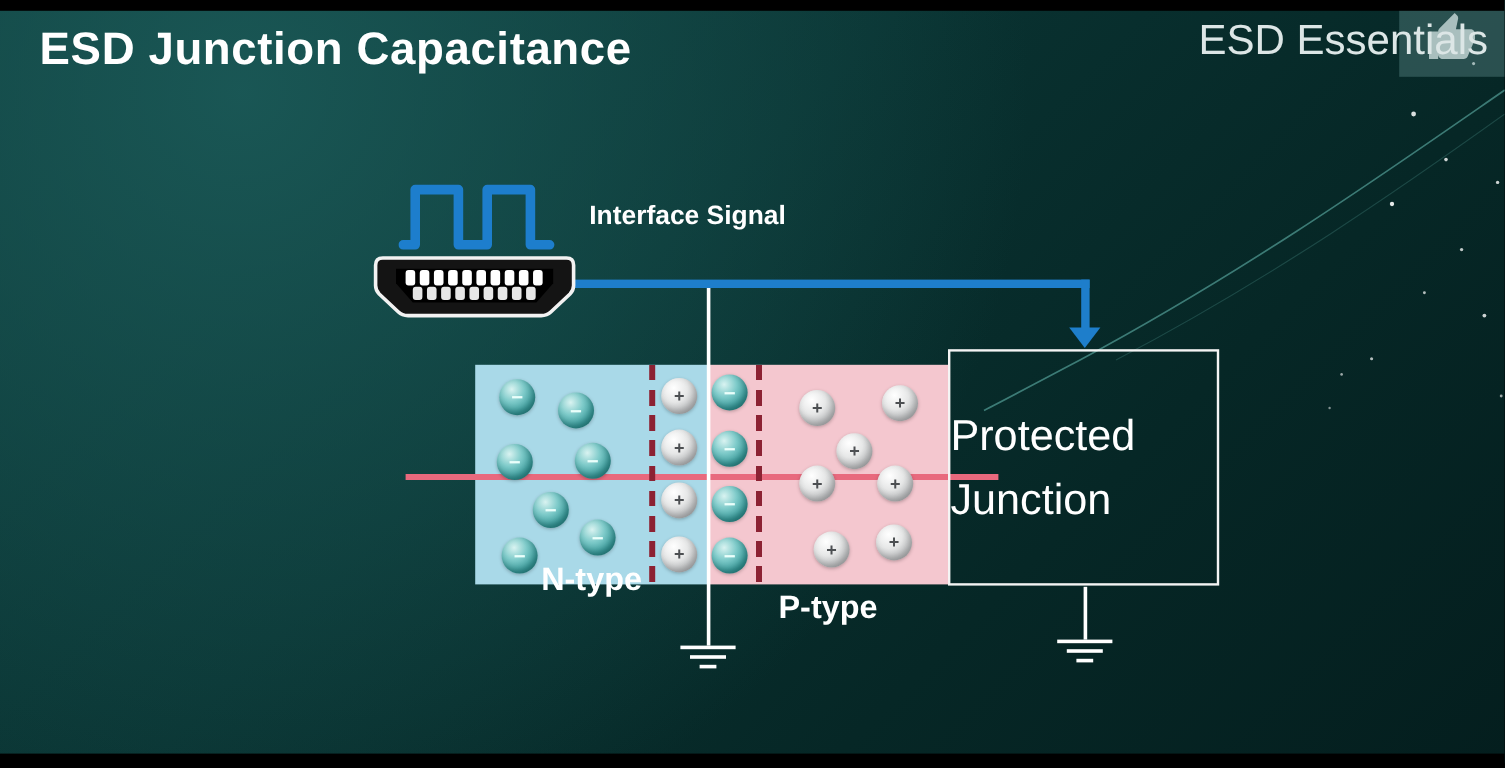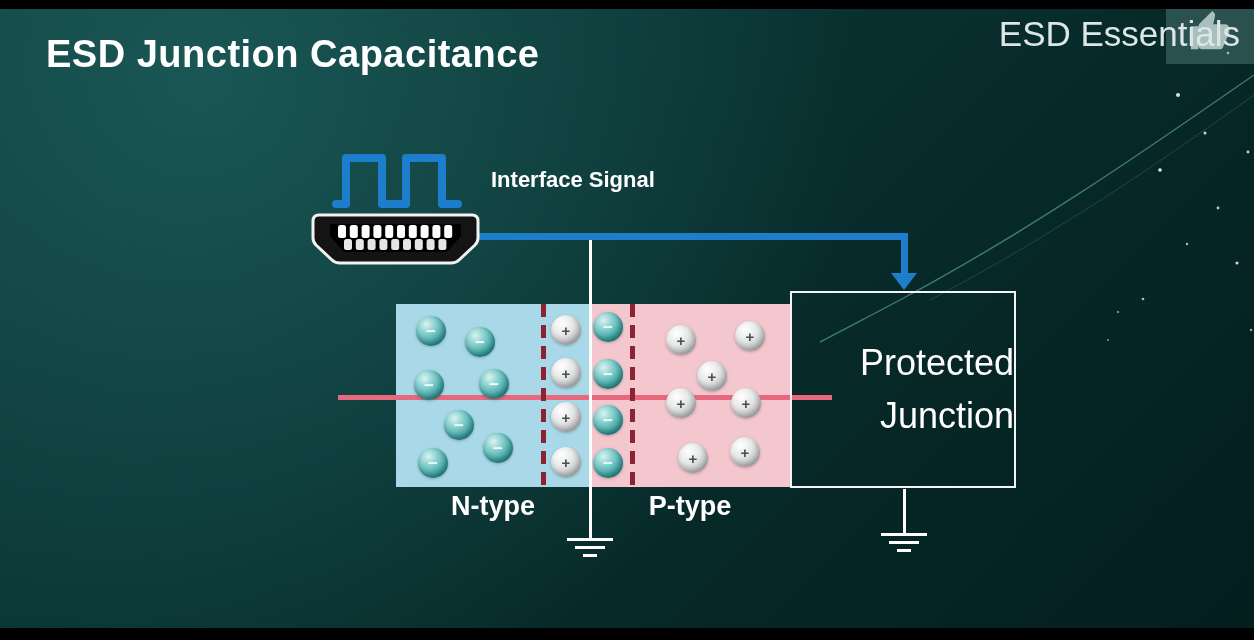--- a/index.html
+++ b/index.html
@@ -12,21 +12,21 @@
     background:
       radial-gradient(circle at 16% 12%, rgba(28,92,90,0.85) 0%, rgba(28,92,90,0) 55%),
       linear-gradient(135deg, #0d3b3a 0%, #093231 40%, #062726 70%, #041e1e 100%);
   }
   .bar-top    { position:absolute; left:0; top:0;    width:100%; height:9px;  background:#000; z-index:30; }
   .bar-bottom { position:absolute; left:0; bottom:0; width:100%; height:12px; background:#000; z-index:30; }
 
   .deco { position:absolute; left:0; top:0; z-index:0; pointer-events:none; }
 
   .title {
-    position:absolute; left:33px; top:20px; margin:13px;
+    position:absolute; left:33px; top:20px; margin:0;
     font-size:38px; font-weight:600; color:#ffffff; letter-spacing:0.5px; z-index:10;
   }
   .brand {
     position:absolute; top:14px; right:14px;
     font-size:35px; font-weight:400; color:#dce6e6; z-index:7;
   }
   .like-badge {
     position:absolute; top:0; right:0; width:88px; height:64px;
     background:rgba(125,175,175,0.30); z-index:6;
     display:flex; align-items:center; justify-content:center;
@@ -69,32 +69,32 @@
     box-shadow:inset -2px -3px 5px rgba(0,40,40,0.35), 0 1px 3px rgba(0,0,0,0.25);
   }
   .sphere.teal span { color:#eafffb; font-weight:700; font-size:17px; line-height:1; }
   .sphere.gray {
     background:radial-gradient(circle at 35% 28%, #ffffff 0%, #e6e7e7 40%, #bcbec0 75%, #a2a4a6 100%);
     box-shadow:inset -2px -3px 5px rgba(60,60,60,0.30), 0 1px 3px rgba(0,0,0,0.25);
   }
   .sphere.gray span { color:#4c4f52; font-weight:700; font-size:15px; line-height:1; }
 
   .n-label {
-    position:absolute; left:396px; top:491px; width:194px; text-align:center;
+    position:absolute; left:396px; top:468px; width:194px; text-align:center;
     font-size:27px; font-weight:700; color:#ffffff; z-index:6;
   }
   .p-label {
     position:absolute; left:590px; top:491px; width:200px; text-align:center;
     font-size:27px; font-weight:700; color:#ffffff; z-index:6;
   }
 
   .pbox {
     position:absolute; left:790px; top:291px; width:226px; height:197px;
     border:2px solid #f4f4f4; z-index:6; box-sizing:border-box;
-    display:flex; flex-direction:column; align-items:flex-end; justify-content:center;
+    display:flex; flex-direction:column; align-items:flex-start; justify-content:center;
     color:#ffffff; font-size:36px; font-weight:400; line-height:1.45;
   }
 
   .gnd { position:absolute; z-index:6; }
   .gnd .g1 { width:46px; height:3px; background:#fff; margin:0 auto; }
   .gnd .g2 { width:30px; height:3px; background:#fff; margin:5px auto 0; }
   .gnd .g3 { width:14px; height:3px; background:#fff; margin:5px auto 0; }
   .gnd-junction  { left:567px; top:538px; width:46px; }
   .gnd-protected { left:881px; top:533px; width:46px; }
 </style>

